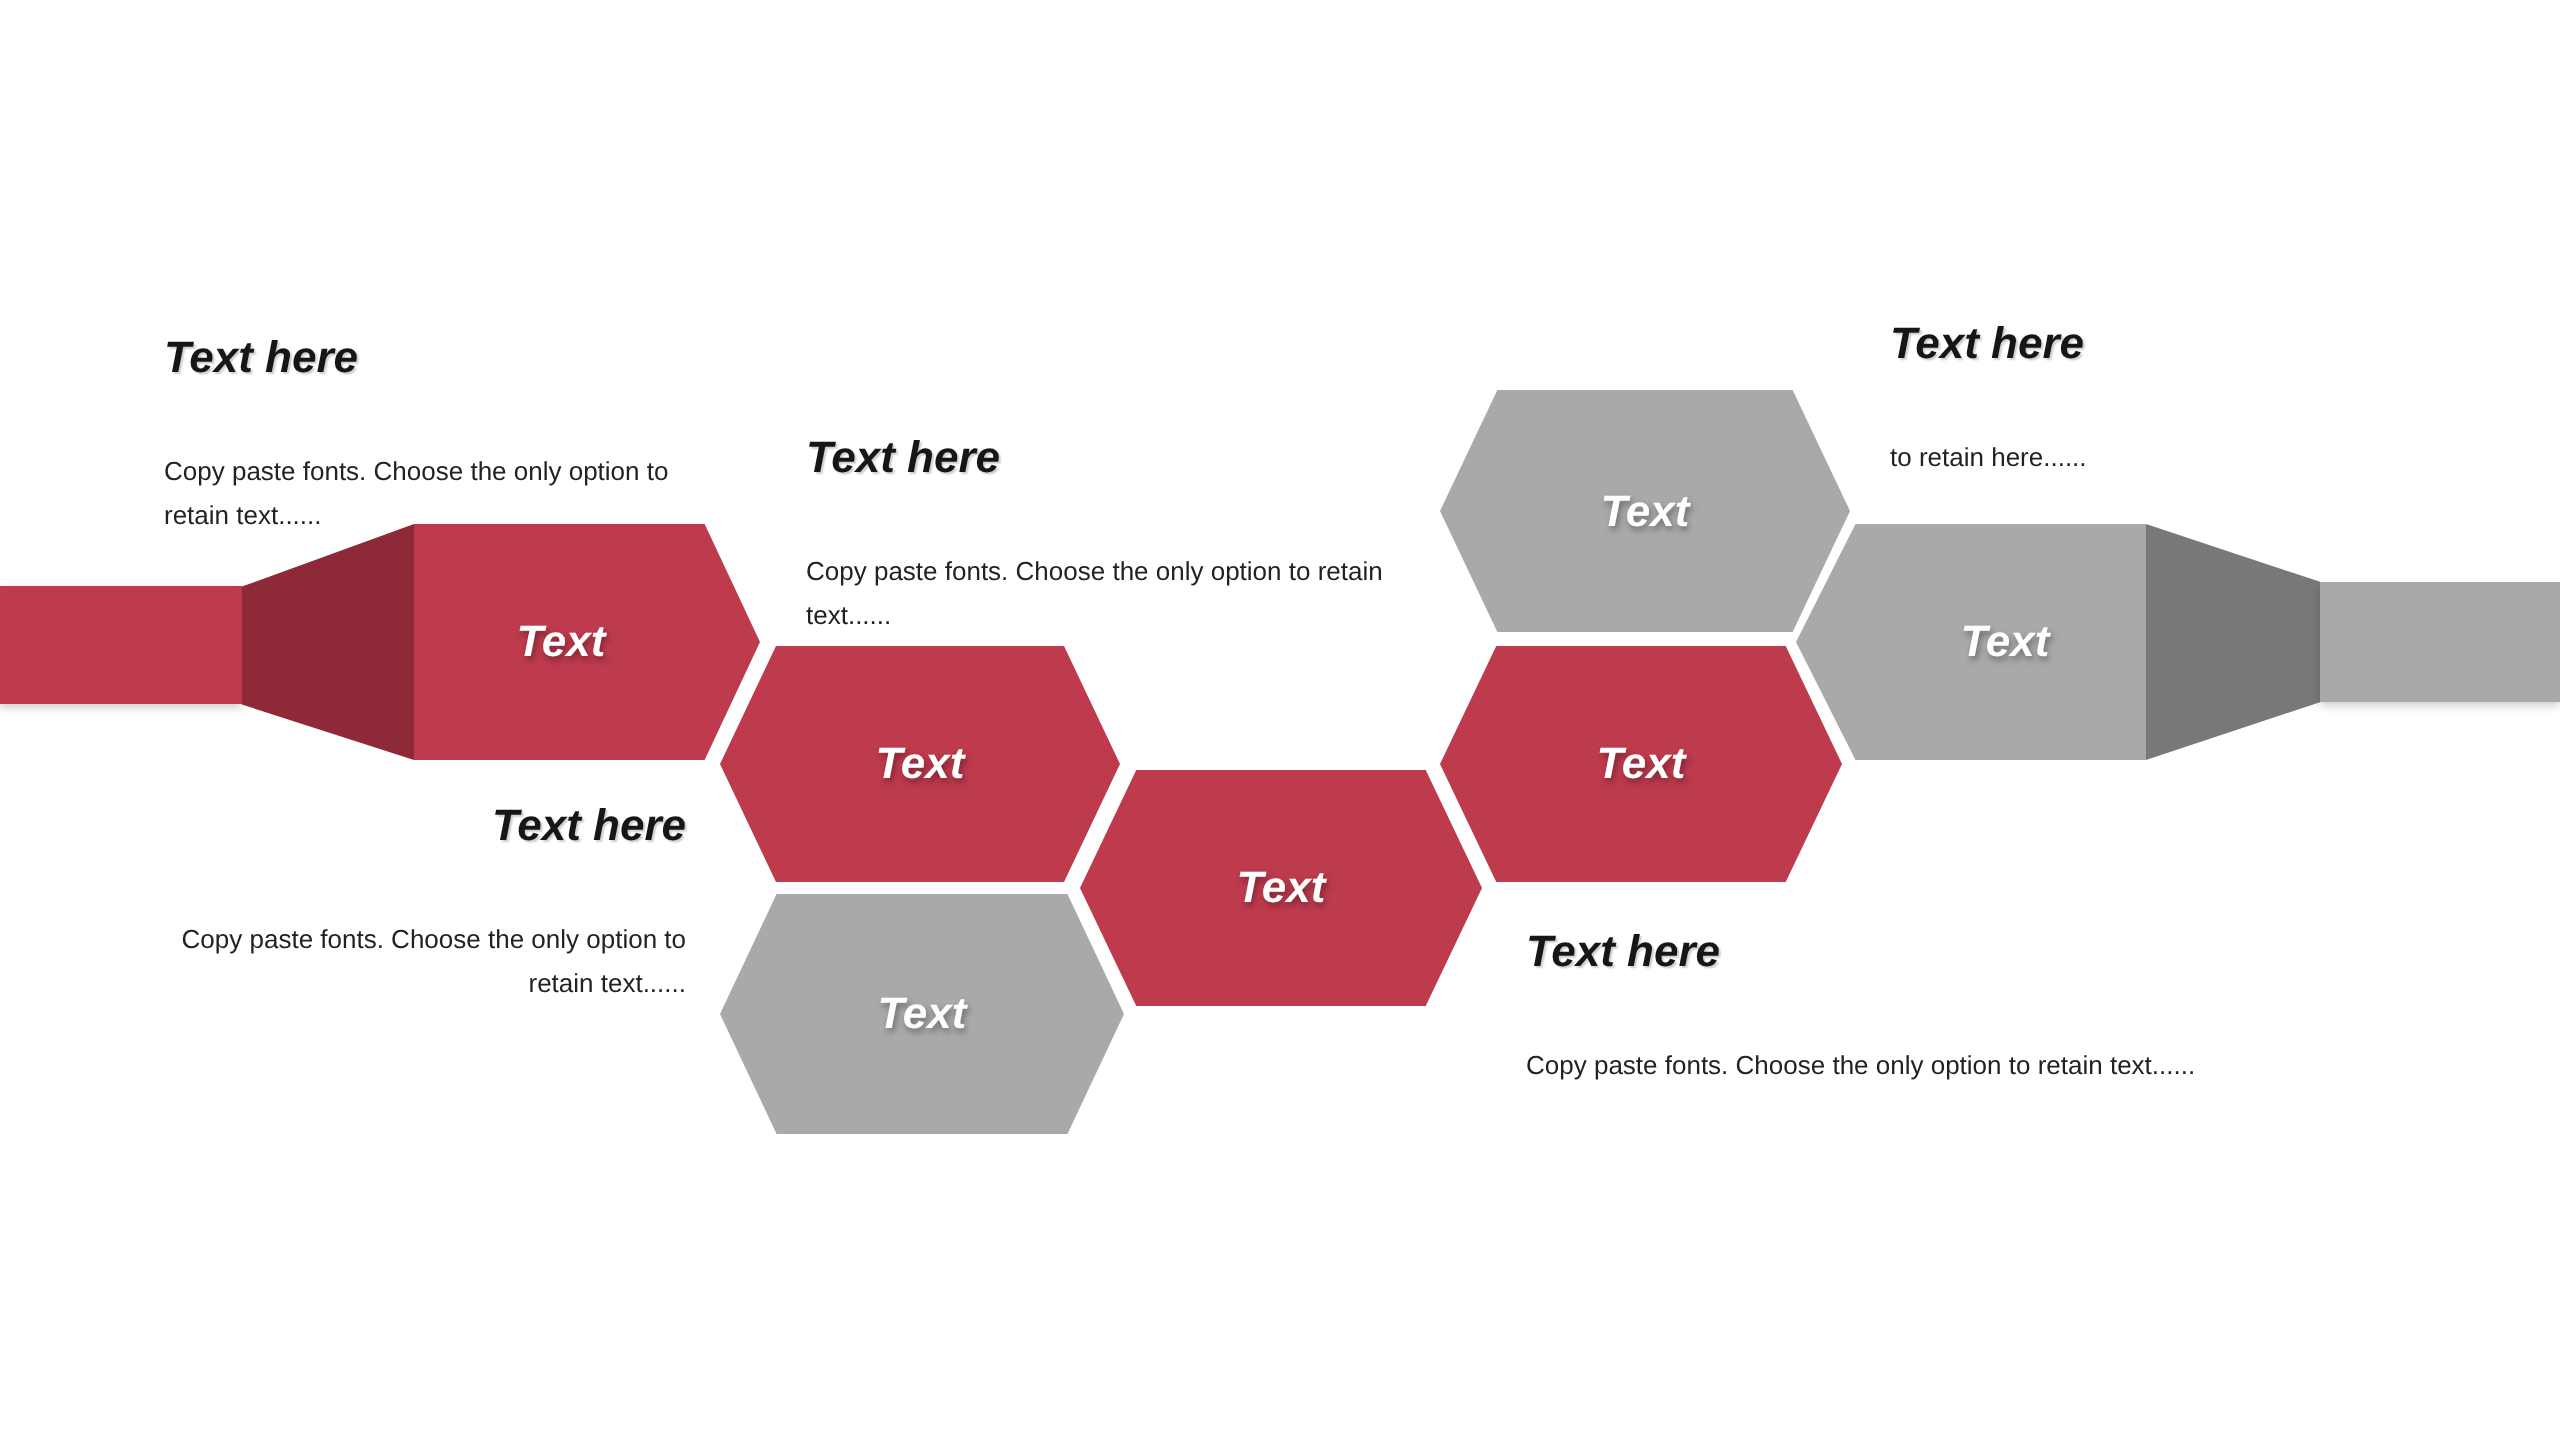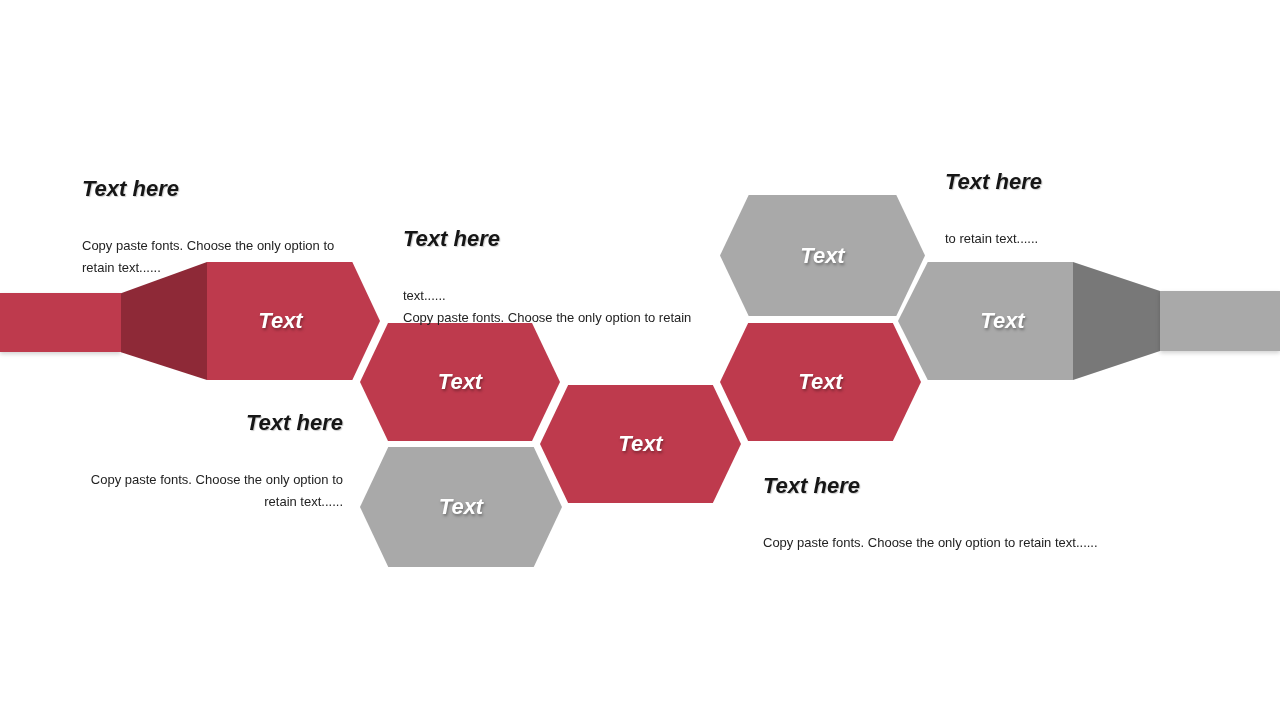--- a/index.html
+++ b/index.html
@@ -82,21 +82,20 @@
     color: var(--body-color);
   }
   .tb h2 {
     font-size: 22px;
     line-height: 26px;
     font-style: italic;
     font-weight: bold;
     color: var(--heading-color);
     text-shadow: 1px 1px 1px rgba(0,0,0,0.2);
     white-space: nowrap;
-    margin-top: 10px;
   }
   .tb .body { margin-top: 33px; }
   .tb .line {
     font-size: 13px;
     line-height: 22px;
     white-space: nowrap;
   }
   #tb-top-left     { left: 82px;  top: 166px; }
   #tb-mid-left     { left: 403px; top: 216px; }
   #tb-bottom-left  { left: 63px;  top: 400px; width: 280px; text-align: right; }
@@ -148,37 +147,37 @@
     <h2>Text here</h2>
     <div class="body">
       <div class="line">Copy paste fonts. Choose the only option to</div>
       <div class="line">retain text......</div>
     </div>
   </div>
 
   <div class="tb" id="tb-mid-left">
     <h2>Text here</h2>
     <div class="body">
+      <div class="line">Copy paste fonts. Choose the only option to retain</div>
       <div class="line">text......</div>
-      <div class="line">Copy paste fonts. Choose the only option to retain</div>
     </div>
   </div>
 
   <div class="tb" id="tb-bottom-left">
     <h2>Text here</h2>
     <div class="body">
       <div class="line">Copy paste fonts. Choose the only option to</div>
       <div class="line">retain text......</div>
     </div>
   </div>
 
   <div class="tb" id="tb-top-right">
     <h2>Text here</h2>
     <div class="body">
-      <div class="line">to retain text......</div>
+      <div class="line">to retain here......</div>
     </div>
   </div>
 
   <div class="tb" id="tb-bottom-right">
     <h2>Text here</h2>
     <div class="body">
       <div class="line">Copy paste fonts. Choose the only option to retain text......</div>
     </div>
   </div>
 

